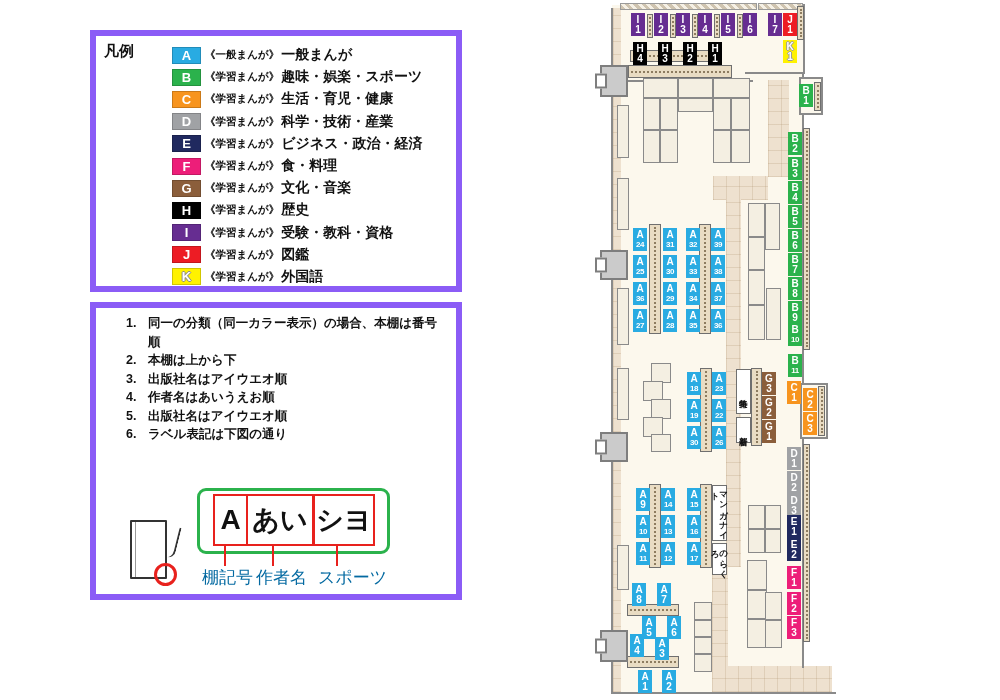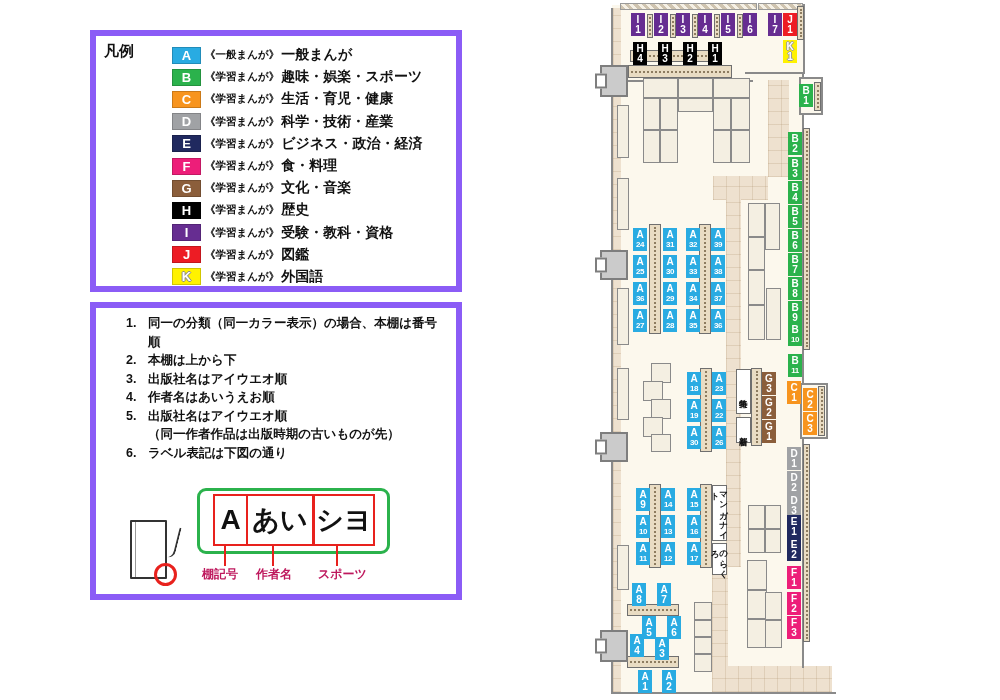--- a/index.html
+++ b/index.html
@@ -21,21 +21,21 @@
   #rules-list{margin-left:22px;}
   .rule-item{font-size:12.5px;font-weight:bold;color:#111;line-height:18.5px;display:flex;}
   .rule-num{flex:0 0 22px;}
   .rule-sub{font-size:12.5px;font-weight:bold;color:#111;line-height:18.5px;margin-left:22px;}
 
   
   #label-diagram{position:absolute;left:0;top:0;width:372px;height:298px;pointer-events:none;}
   #green-frame{position:absolute;left:101px;top:180px;width:187px;height:60px;border:3px solid #2bb24c;border-radius:9px;background:#fff;}
   .red-box{position:absolute;border:2px solid #e8211d;background:#fff;color:#111;font-weight:bold;text-align:center;}
   .red-line{position:absolute;width:2px;background:#e8211d;}
-  .diagram-caption{position:absolute;font-size:12px;font-weight:bold;color:#be185d;white-space:nowrap;}
+  .diagram-caption{position:absolute;font-size:17px;font-weight:normal;color:#0369a1;white-space:nowrap;}
   #book-icon{position:absolute;left:34px;top:212px;width:33px;height:55px;background:#fff;border:2px solid #333;border-radius:1px;}
   #book-icon::before{content:"";position:absolute;left:3px;top:0;bottom:0;border-left:1.5px solid #999;}
   #book-ribbon{position:absolute;left:70px;top:218px;width:10px;height:32px;border-right:2px solid #333;border-radius:0 0 8px 0;transform:rotate(14deg);}
   #book-circle{position:absolute;left:58px;top:255px;width:17px;height:17px;border:3px solid #e8211d;border-radius:50%;background:transparent;}
 
   
   #floor-map{position:absolute;left:595px;top:0;width:250px;height:700px;}
   #floor-map .abs{position:absolute;box-sizing:border-box;}
   .floor{background:#fcf8ed;}
   .walkway{background-color:#eee1cf;background-image:repeating-linear-gradient(0deg,rgba(160,130,90,.20) 0 1px,transparent 1px 13px),repeating-linear-gradient(90deg,rgba(160,130,90,.20) 0 1px,transparent 1px 13px);}
@@ -135,21 +135,20 @@
           <div class="rule-text">出版社名はアイウエオ順</div>
         </div>
         <div class="rule-item">
           <div class="rule-num">4.</div>
           <div class="rule-text">作者名はあいうえお順</div>
         </div>
         <div class="rule-item">
           <div class="rule-num">5.</div>
           <div class="rule-text">出版社名はアイウエオ順</div>
         </div>
-        <div class="rule-sub">（同一作者作品は出版時期の古いものが先）</div>
         <div class="rule-item">
           <div class="rule-num">6.</div>
           <div class="rule-text">ラベル表記は下図の通り</div>
         </div>
       </div>
     <div id="label-diagram">
       <div id="book-icon"></div>
       <div id="book-ribbon"></div>
       <div id="book-circle"></div>
       <div id="green-frame"></div>

